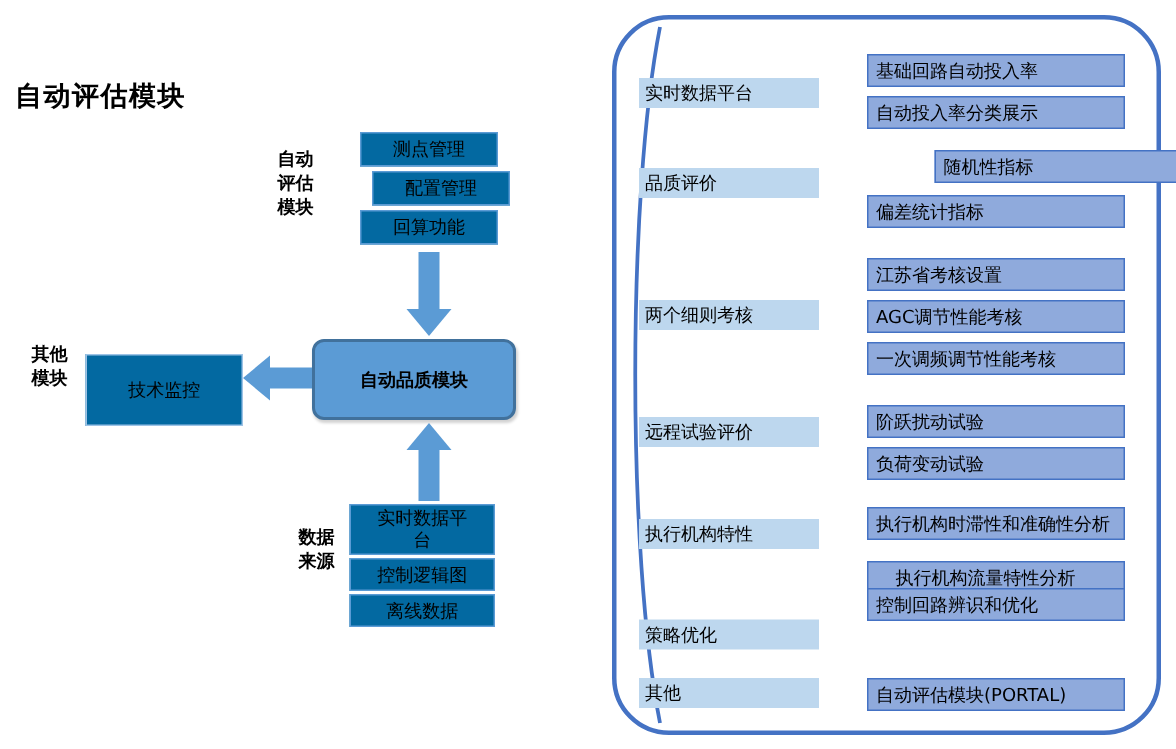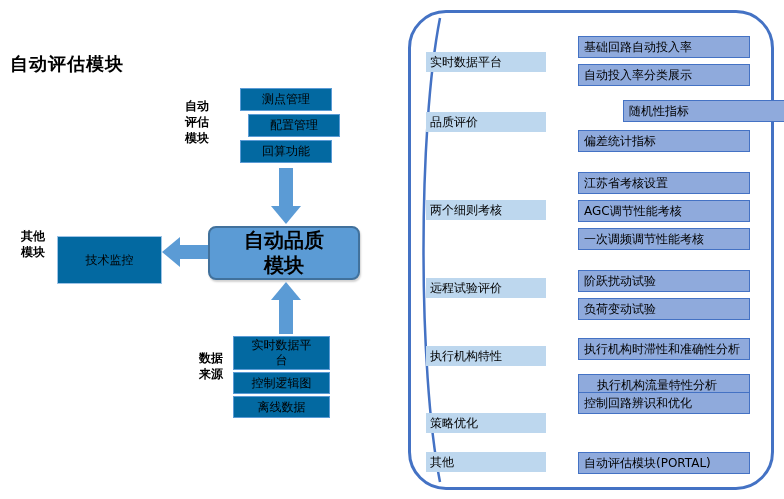--- a/index.html
+++ b/index.html
@@ -7,24 +7,24 @@
   .stage{position:relative;width:784px;height:499px;background:#fff;overflow:hidden;}
 
   .title{position:absolute;left:10px;top:52px;font-size:18px;font-weight:600;letter-spacing:1px;}
 
   .side-label{position:absolute;width:30px;font-size:12px;font-weight:700;line-height:1.35;word-break:break-all;text-align:center;}
 
   .small-box{position:absolute;background:#0369a1;border:1px solid #5b9bd5;font-size:12px;
              display:flex;align-items:center;justify-content:center;text-align:center;
              box-sizing:border-box;line-height:1.25;}
 
-  .center-box{position:absolute;left:208px;top:226px;width:152px;height:54px;
+  .center-box{position:absolute;left:208px;top:226px;width:136px;height:54px;
               background:#5b9bd5;border:2px solid #41719c;border-radius:8px;
               box-sizing:border-box;display:flex;align-items:center;justify-content:center;
-              text-align:center;font-size:20px;font-weight:700;line-height:1.25;
+              text-align:center;font-size:12px;font-weight:700;line-height:1.25;
               padding:2px 30px;box-shadow:1px 2px 2px rgba(0,0,0,0.18);}
 
   
   .shaft{position:absolute;background:#5b9bd5;}
   .head{position:absolute;width:0;height:0;}
   .head-down{border-left:15px solid transparent;border-right:15px solid transparent;border-top:18px solid #5b9bd5;}
   .head-up{border-left:15px solid transparent;border-right:15px solid transparent;border-bottom:18px solid #5b9bd5;}
   .head-left{border-top:15px solid transparent;border-bottom:15px solid transparent;border-right:18px solid #5b9bd5;}
 
   

